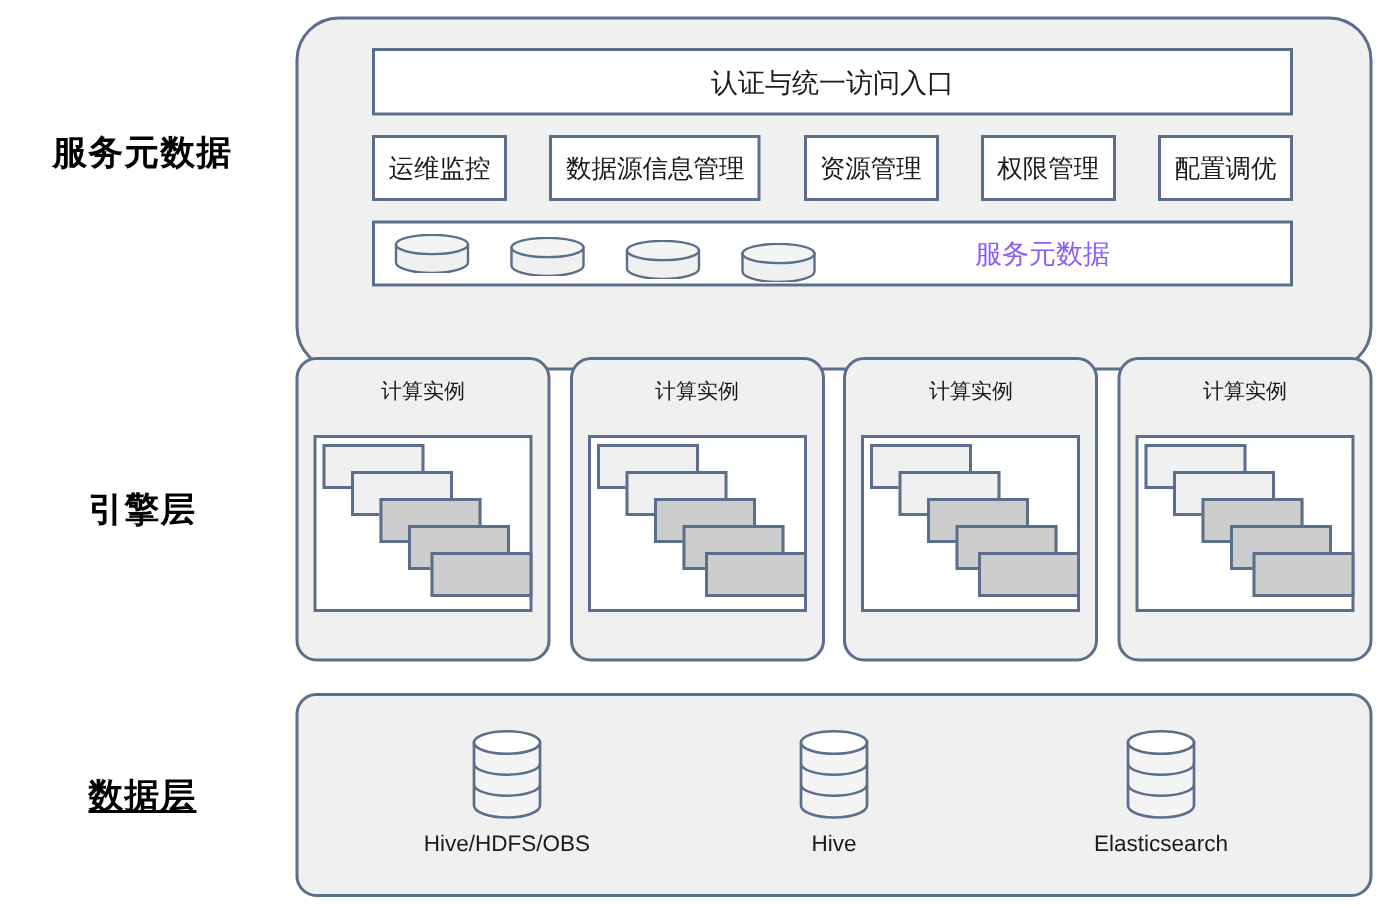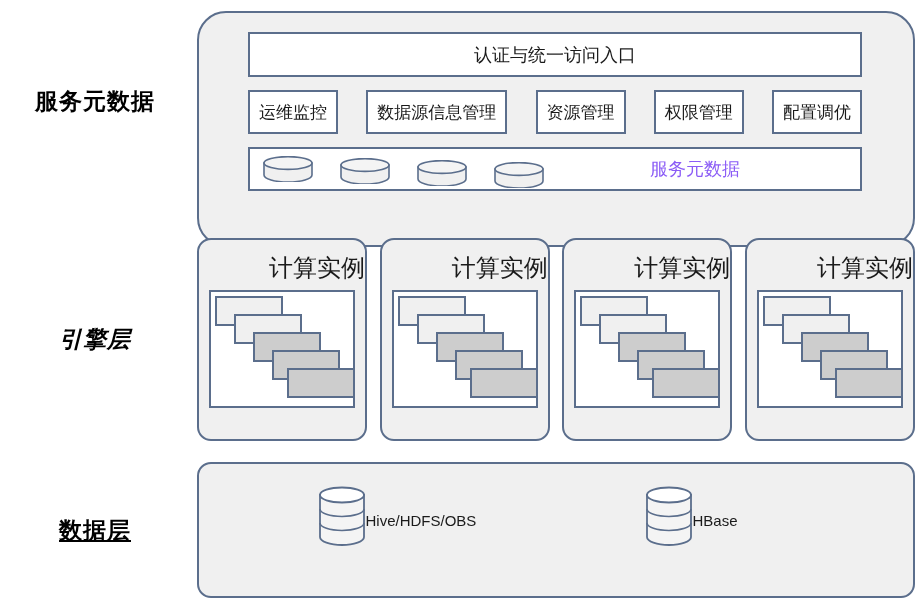--- a/index.html
+++ b/index.html
@@ -22,21 +22,21 @@
     width: 190px;
     text-align: center;
     font-family: "Liberation Sans", "DejaVu Sans", sans-serif;
     font-weight: bold;
     font-size: 23px;
     color: #000000;
     letter-spacing: 1px;
     white-space: nowrap;
   }
   #label-cloud  { top: 86px; }
-  #label-engine { top: 324px; font-style: italic; }
+  #label-engine { top: 324px; }
   #label-data   { top: 515px; text-decoration: underline; }
 
   
   .panel {
     position: absolute;
     background: #f0f0f0;
     border: 2px solid #5b6e8c;
     border-radius: 14px;
     box-sizing: border-box;
   }
@@ -138,22 +138,22 @@
     background: #f0f0f0;
     border: 2px solid #5b6e8c;
     border-radius: 14px;
     box-sizing: border-box;
   }
   .instance-title {
     position: absolute;
     left: 0;
     top: 12px;
     width: 100%;
-    text-align: right;
-    font-size: 24px;
+    text-align: center;
+    font-size: 14px;
     color: #1a1a1a;
     font-family: Liberation Mono, monospace;
   }
   .stack-box {
     position: absolute;
     left: 10px;
     top: 50px;
     right: 10px;
     bottom: 31px;
     background: #ffffff;
@@ -182,20 +182,21 @@
     left: 30px;
     right: 30px;
     top: 22px;
     bottom: 16px;
     display: flex;
     justify-content: space-around;
     align-items: flex-start;
   }
   .db-item {
     display: flex;
+    flex-direction: column;
     align-items: center;
     width: 150px;
   }
   .db-cyl { width: 48px; height: 60px; }
   .db-cyl svg { display: block; }
   .db-label {
     margin-top: 8px;
     font-family: "Liberation Sans", "DejaVu Sans", sans-serif;
     font-size: 15px;
     color: #1a1a1a;
@@ -333,19 +334,30 @@
 
     <div class="db-item">
       <div class="db-cyl">
         <svg viewBox="0 0 48 60" width="48" height="60">
           <path d="M2,9 L2,51 A22,8 0 0 0 46,51 L46,9 Z" fill="#f4f4f4" stroke="#5b6e8c" stroke-width="1.8"></path>
           <ellipse cx="24" cy="9" rx="22" ry="7.5" fill="#ffffff" stroke="#5b6e8c" stroke-width="1.8"></ellipse>
           <path d="M2,23 A22,7.5 0 0 0 46,23" fill="none" stroke="#5b6e8c" stroke-width="1.6"></path>
           <path d="M2,37 A22,7.5 0 0 0 46,37" fill="none" stroke="#5b6e8c" stroke-width="1.6"></path>
         </svg>
       </div>
-      <div class="db-label">HBase</div>
-    </div>
-
+      <div class="db-label">Hive</div>
+    </div>
+
+    <div class="db-item">
+      <div class="db-cyl">
+        <svg viewBox="0 0 48 60" width="48" height="60">
+          <path d="M2,9 L2,51 A22,8 0 0 0 46,51 L46,9 Z" fill="#f4f4f4" stroke="#5b6e8c" stroke-width="1.8"></path>
+          <ellipse cx="24" cy="9" rx="22" ry="7.5" fill="#ffffff" stroke="#5b6e8c" stroke-width="1.8"></ellipse>
+          <path d="M2,23 A22,7.5 0 0 0 46,23" fill="none" stroke="#5b6e8c" stroke-width="1.6"></path>
+          <path d="M2,37 A22,7.5 0 0 0 46,37" fill="none" stroke="#5b6e8c" stroke-width="1.6"></path>
+        </svg>
+      </div>
+      <div class="db-label">Elasticsearch</div>
+    </div>
 
 
   </div>
 </div>
 
 </body></html>

